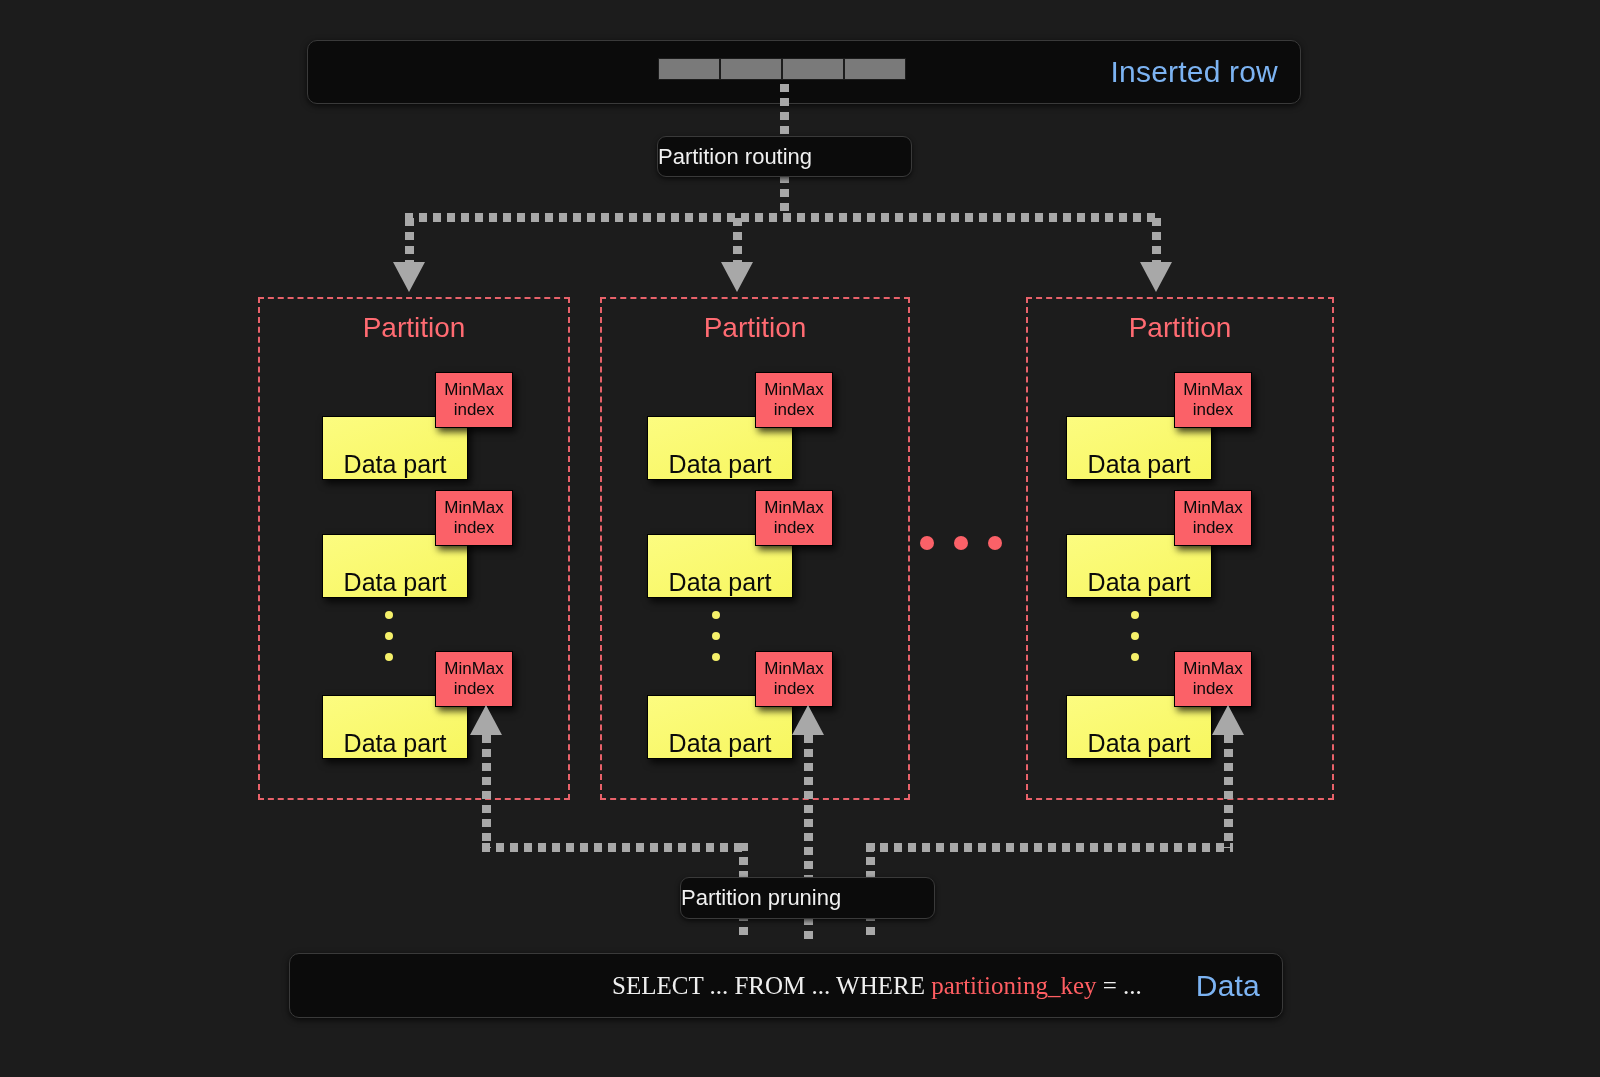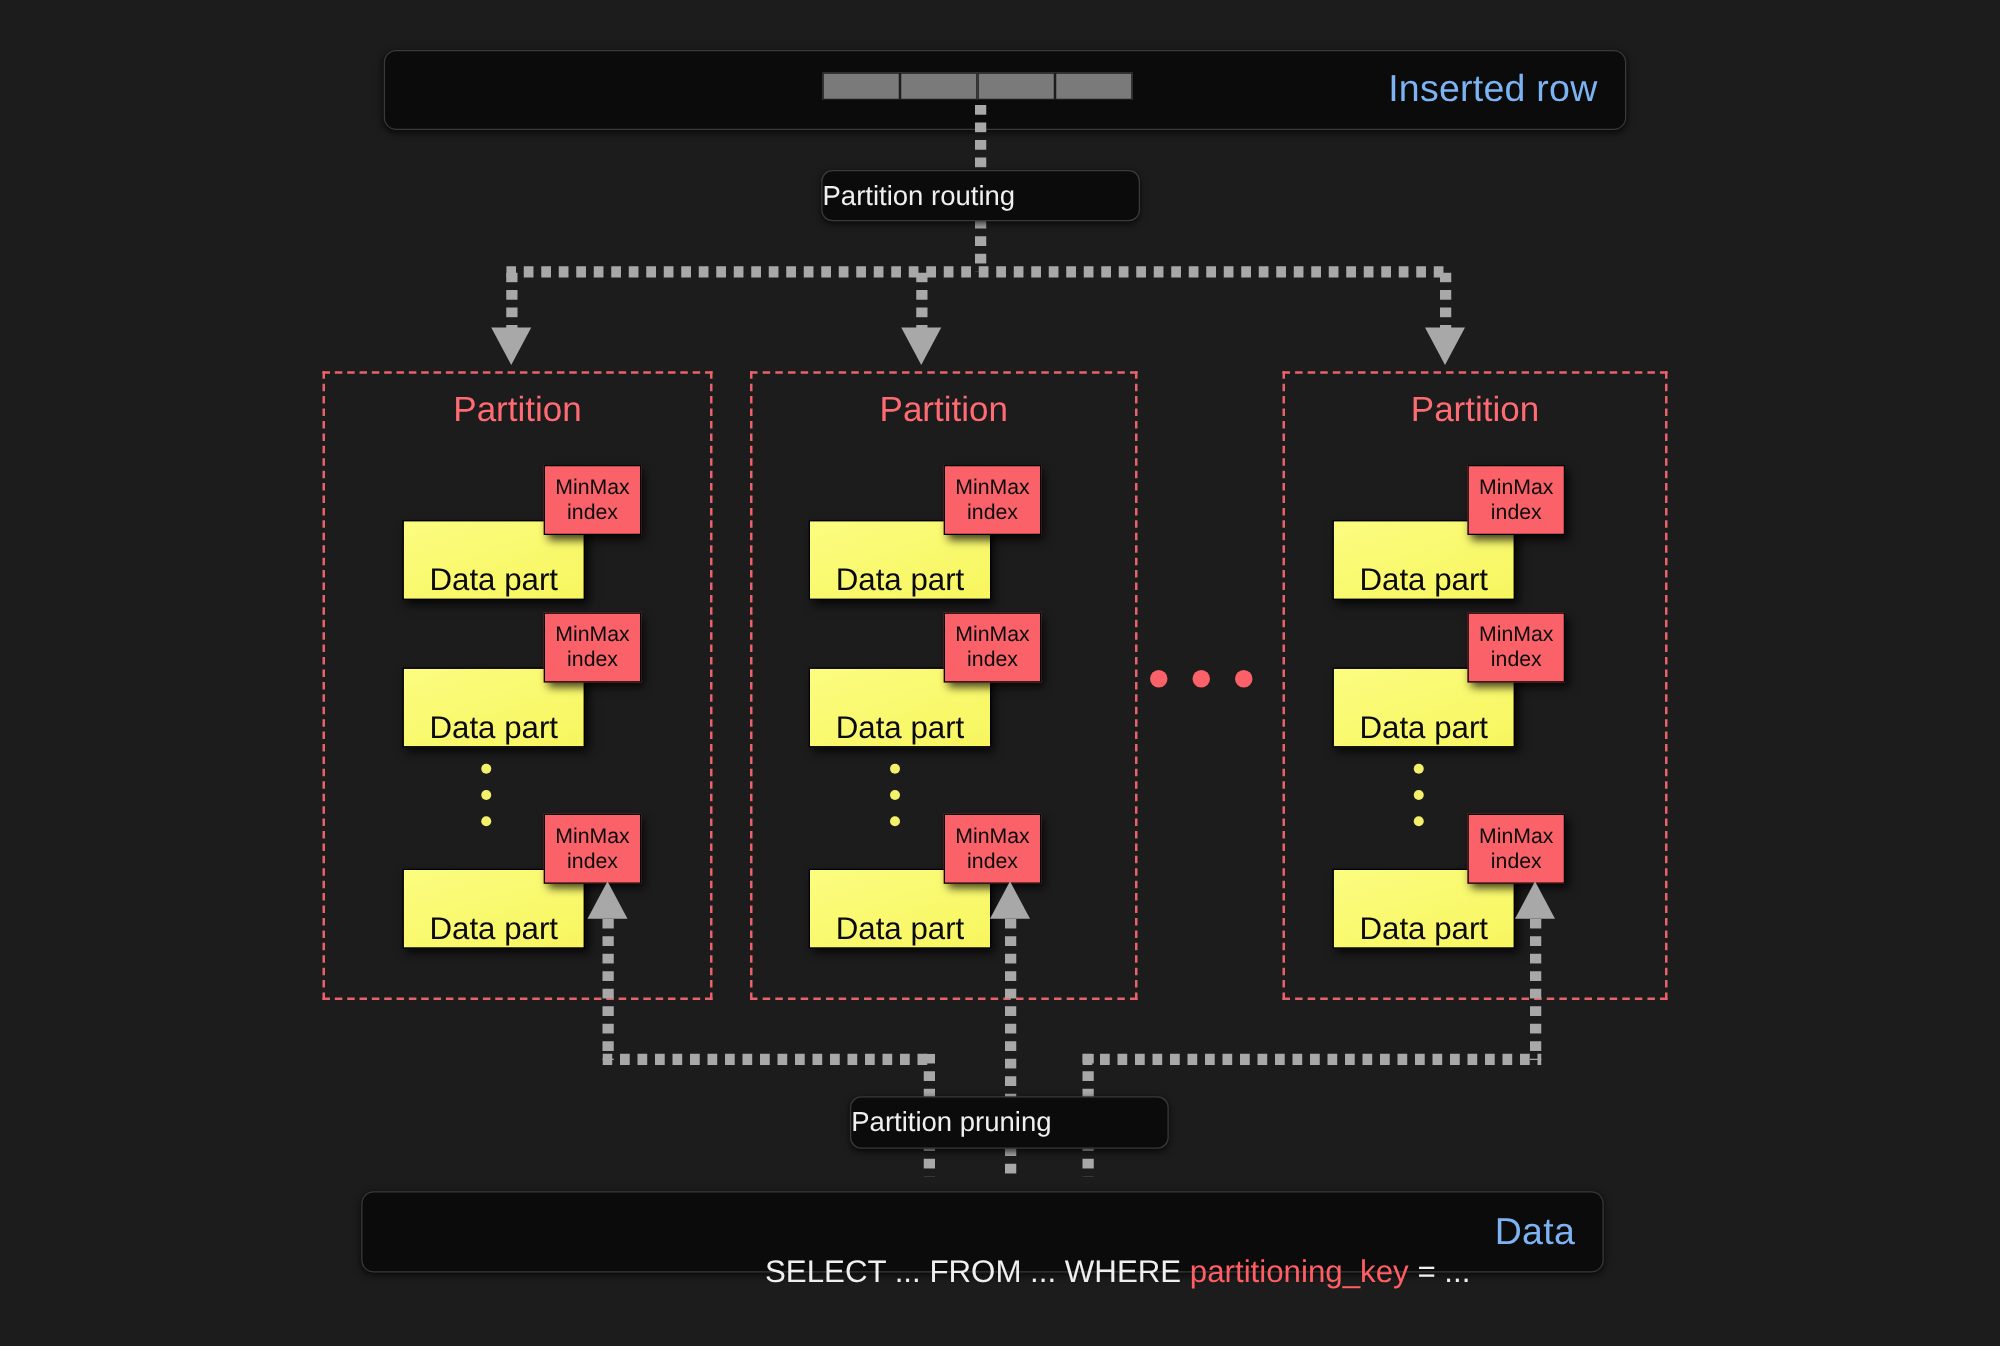--- a/index.html
+++ b/index.html
@@ -49,25 +49,24 @@
     border:1px solid #1c1c1c;
     box-sizing:border-box;
   }
 
   
   #query-text{
     position:absolute;
     left:322px;
     top:50%;
     transform:translateY(-50%);
-    font-family:Liberation Sans, sans-serif;
+    font-family:Liberation Serif, serif;
     font-size:25px;
     color:#efefef;
     white-space:pre;
-    margin-top:32px;
   }
   #query-text .key{ color:#ff5e62; }
 
   
   .pill{
     position:absolute;
     background:#0b0b0b;
     border-radius:9px;
     border:1px solid #3a3a3a;
     display:flex;

